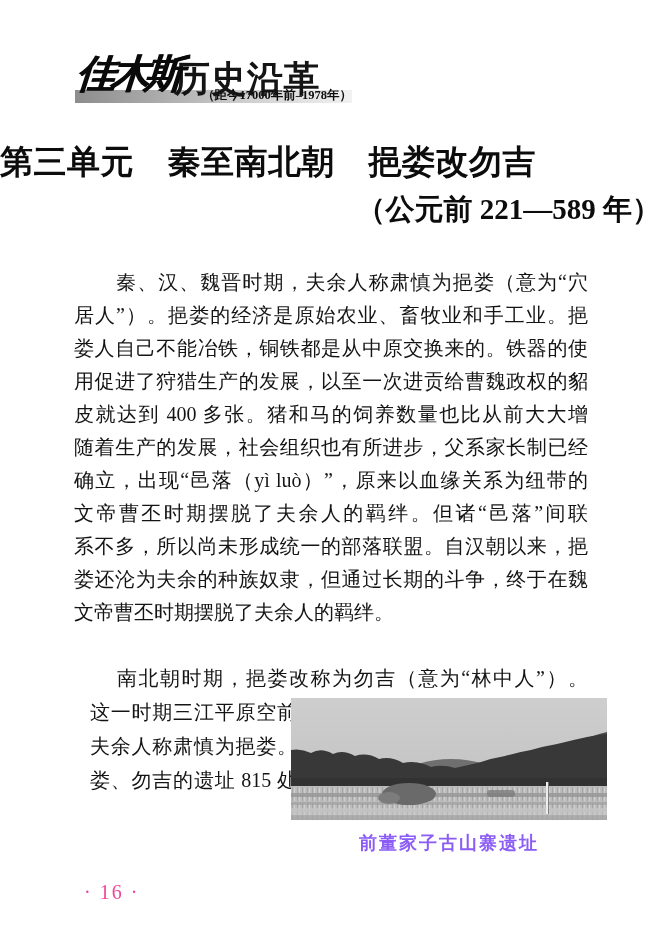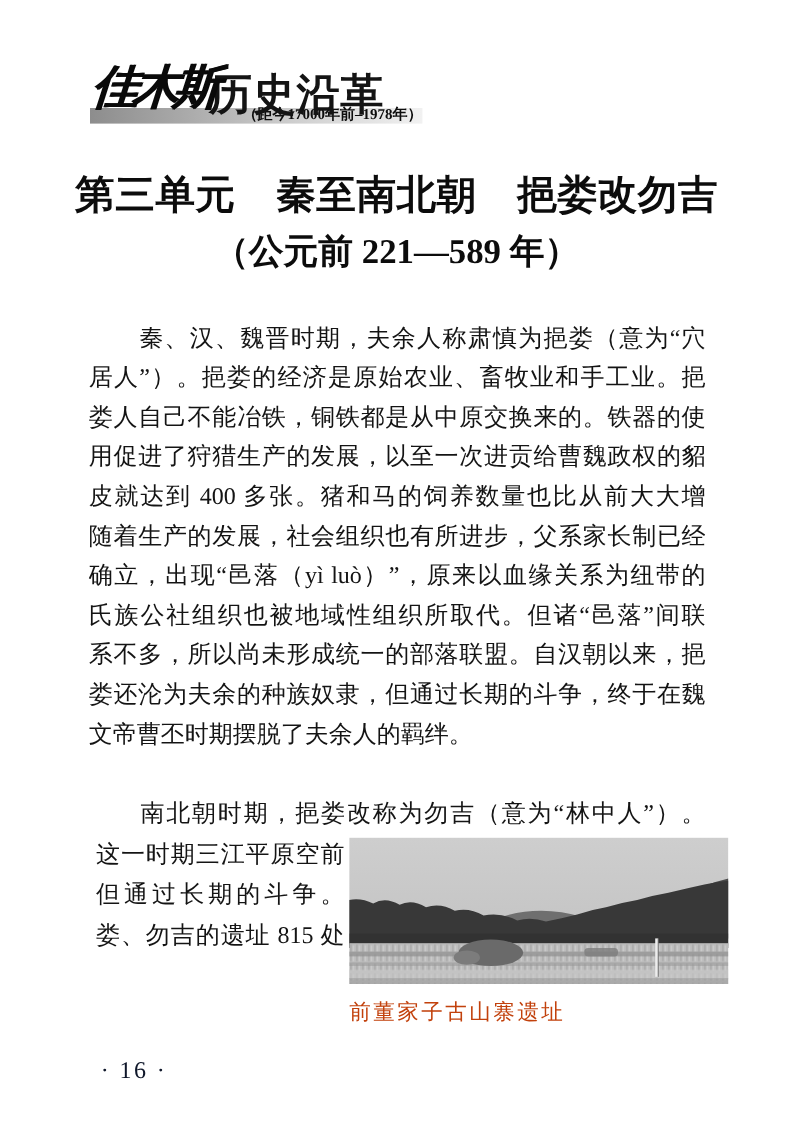--- a/index.html
+++ b/index.html
@@ -35,55 +35,55 @@
   .logo-title {
     position:absolute; left:99px; top:14px;
     font-family:Liberation Mono, monospace;
     font-size:36px; font-weight:bold; line-height:1; color:#141414;
     letter-spacing:0.5px;
   }
 
   
   .title {
     position:absolute; left:0; top:140px; width:661px; margin:0;
-    text-align:center; font-size:33px; font-weight:bold;
+    text-align:left; font-size:33px; font-weight:bold;
     letter-spacing:0.5px; color:#0c0c0c;
   }
   .subtitle {
     position:absolute; left:0; top:190px; width:661px; margin:0;
-    text-align:center; font-size:29px; font-weight:bold; color:#0c0c0c;
+    text-align:right; font-size:29px; font-weight:bold; color:#0c0c0c;
   }
 
   
   .body-block { position:absolute; left:74px; width:514px; }
   .para1 { top:266px; }
   .bodyline {
     font-size:20px; line-height:33px; height:33px;
     text-align:justify; text-align-last:justify;
     overflow:hidden; white-space:pre-wrap; color:#141414;
   }
   .para1 .bodyline:last-child { text-align-last:left; }
   .intro { top:662px; }
 
   
   .wraprow { position:absolute; left:74px; top:695px; width:514px; height:185px; }
-  .col { position:absolute; left:6px; top:0; width:207px; }
+  .col { position:absolute; left:16px; top:0; width:207px; }
   .col .bodyline { line-height:34px; height:34px; }
   .fig { position:absolute; left:217px; top:3px; width:316px; margin:0; }
   .fig svg { display:block; width:316px; height:122px; }
   .fig figcaption {
-    margin-top:11px; 
-    font-size:18px; letter-spacing:2px; color:#c2410c;
-    font-weight:normal;
+    margin-top:11px; text-align:center;
+    font-size:18px; letter-spacing:2px; color:#8b5cf6;
+    font-weight:bold;
   }
 
   
   .pagenum {
     position:absolute; left:84px; top:881px;
-    font-size:20px; letter-spacing:2px; color:#0f172a;text-align:right;
+    font-size:20px; letter-spacing:2px; color:#ec4899;text-align:right;
   }
 </style>
 </head>
 <body>
 
 <div class="page">
 
   <header class="logo">
     <div class="logo-bar">
       <span class="logo-sub">（距今17000年前–1978年）</span>
@@ -96,32 +96,32 @@
   <h2 class="subtitle">（公元前 221—589 年）</h2>
 
   <div class="body-block para1">
       <div class="bodyline">　　秦、汉、魏晋时期，夫余人称肃慎为挹娄（意为“穴</div>
       <div class="bodyline">居人”）。挹娄的经济是原始农业、畜牧业和手工业。挹</div>
       <div class="bodyline">娄人自己不能冶铁，铜铁都是从中原交换来的。铁器的使</div>
       <div class="bodyline">用促进了狩猎生产的发展，以至一次进贡给曹魏政权的貂</div>
       <div class="bodyline">皮就达到 400 多张。猪和马的饲养数量也比从前大大增</div>
       <div class="bodyline">随着生产的发展，社会组织也有所进步，父系家长制已经</div>
       <div class="bodyline">确立，出现“邑落（yì luò）”，原来以血缘关系为纽带的</div>
-      <div class="bodyline">氏族公社组织也被地域性组织所取代。但诸“邑落”间联</div>
+      <div class="bodyline">文帝曹丕时期摆脱了夫余人的羁绊。但诸“邑落”间联</div>
       <div class="bodyline">系不多，所以尚未形成统一的部落联盟。自汉朝以来，挹</div>
       <div class="bodyline">娄还沦为夫余的种族奴隶，但通过长期的斗争，终于在魏</div>
       <div class="bodyline">文帝曹丕时期摆脱了夫余人的羁绊。</div>
     </div>
 
   <div class="body-block intro bodyline">　　南北朝时期，挹娄改称为勿吉（意为“林中人”）。</div>
 
   <div class="wraprow">
     <div class="col">
         <div class="bodyline">这一时期三江平原空前</div>
-        <div class="bodyline">但通过长期的斗争。</div>
+        <div class="bodyline">夫余人称肃慎为挹娄。</div>
         <div class="bodyline">娄、勿吉的遗址 815 处</div>
       </div>
 
     <figure class="fig">
       <svg viewBox="0 0 316 122" aria-hidden="true">
         <defs>
           <linearGradient id="sky" x1="0" y1="0" x2="0" y2="1">
             <stop offset="0" stop-color="#cecece"></stop>
             <stop offset="1" stop-color="#c3c3c3"></stop>
           </linearGradient>

